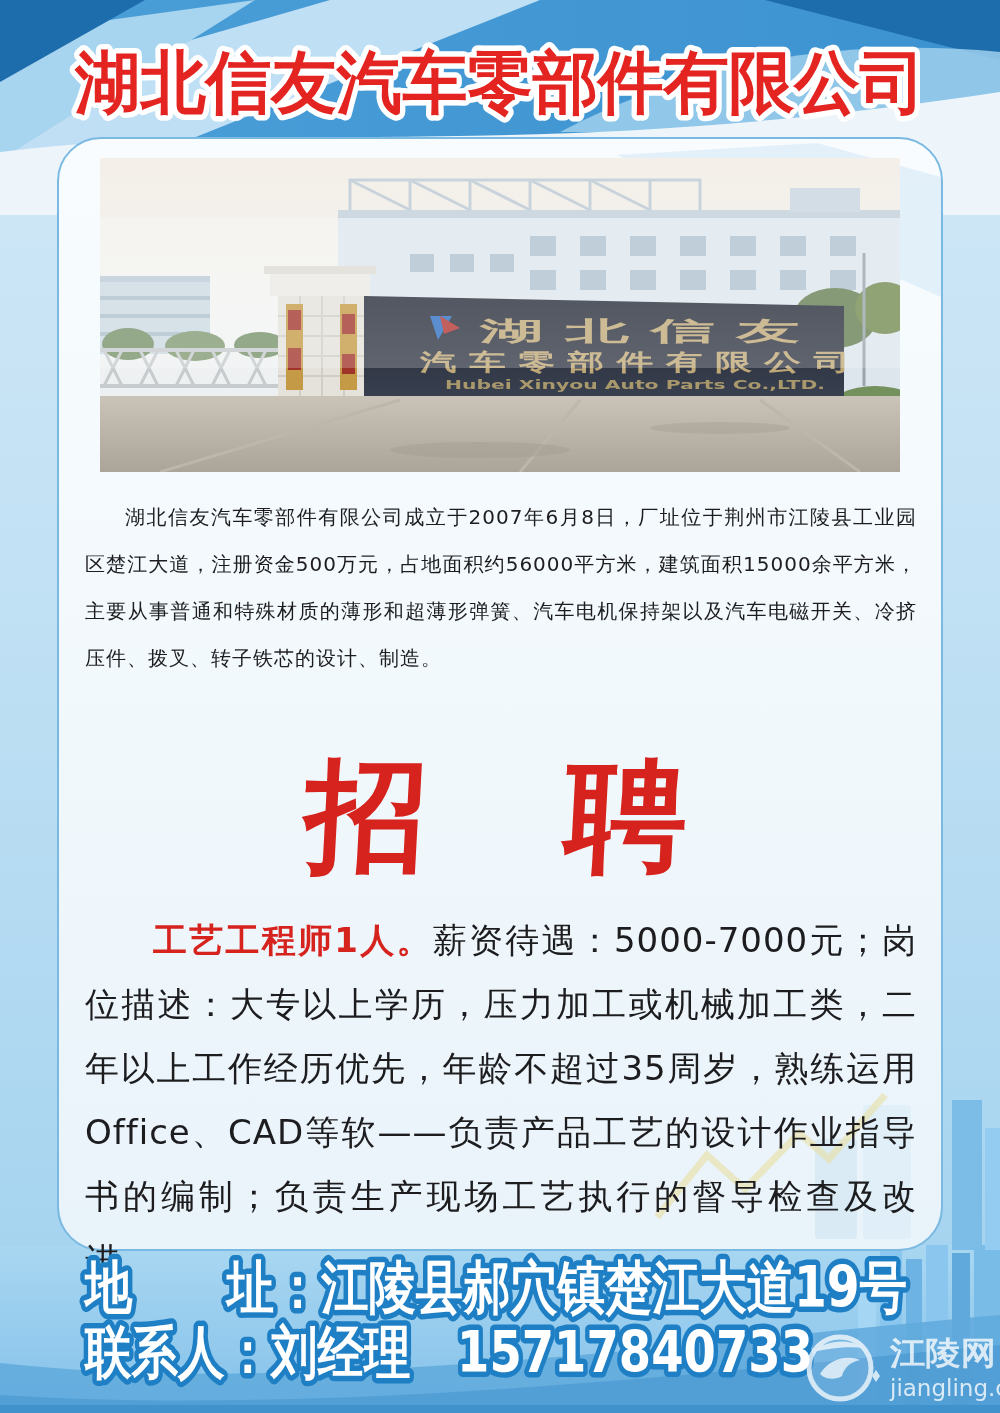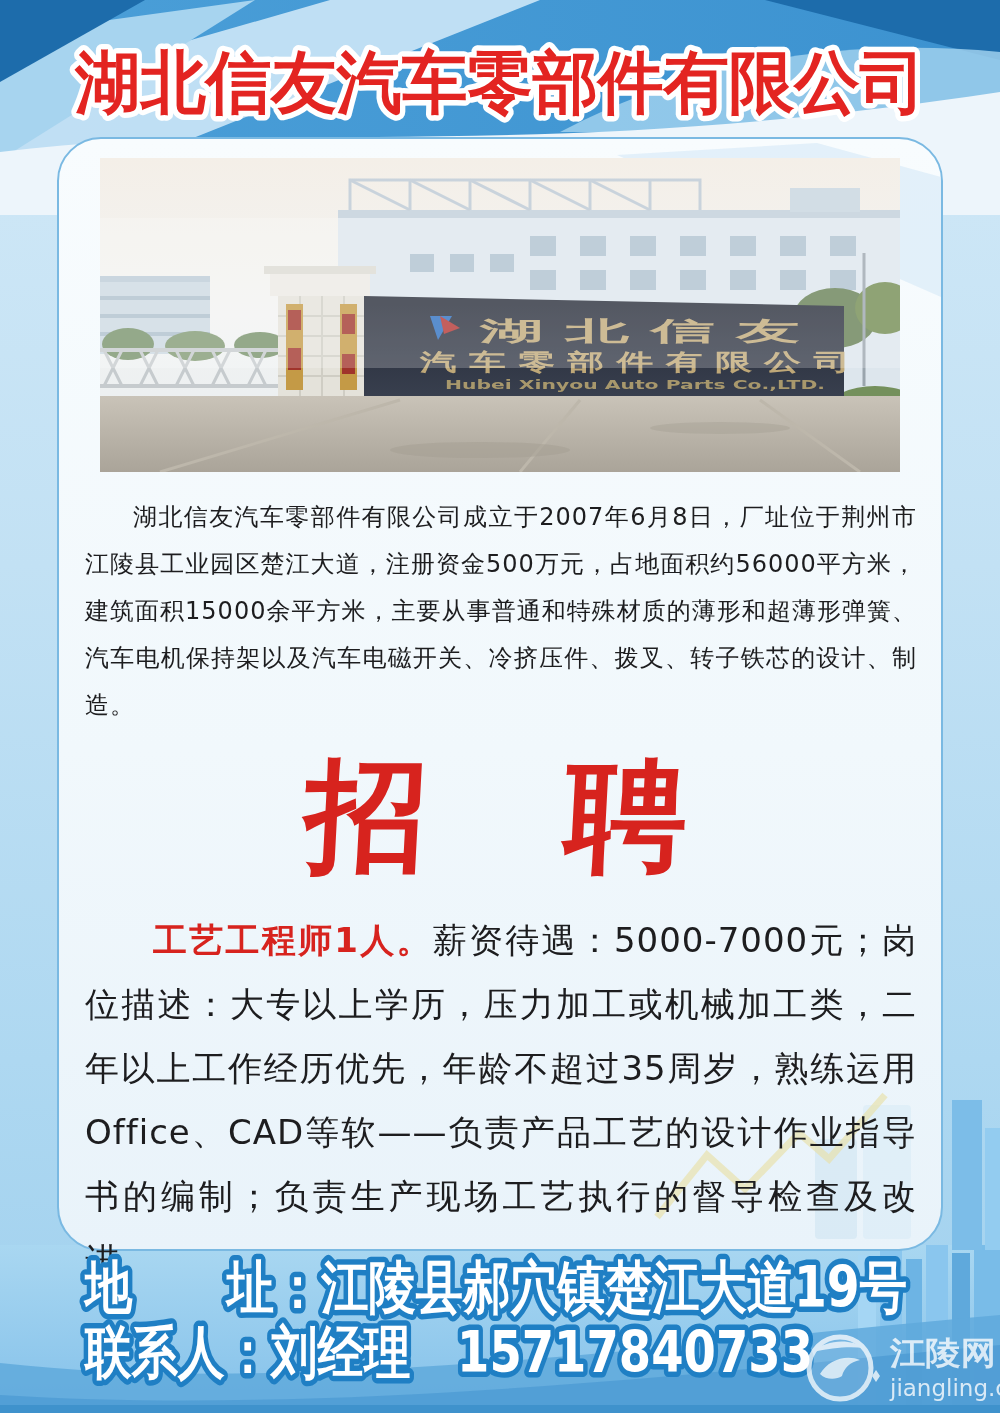--- a/index.html
+++ b/index.html
@@ -17,21 +17,21 @@
     left:57px;top:137px;width:882px;height:1110px;z-index:2;
     background:linear-gradient(180deg,#f8fcfe 0%,#f1f8fc 55%,#e9f3fa 100%);
     border:2px solid #7ab9e2;border-radius:44px;
   }
   .panel-deco{left:57px;top:137px;width:884px;height:1112px;z-index:2;pointer-events:none;}
   
   .photo-svg{left:100px;top:158px;width:800px;height:314px;z-index:4;}
   
   .intro{
     left:85px;top:494px;width:832px;z-index:4;
-    font-size:24px;line-height:47px;letter-spacing:1px;color:#1d1d1f;
+    font-size:20px;line-height:47px;letter-spacing:1px;color:#1d1d1f;
     text-align:justify;text-indent:2em;margin:0;
   }
   
   .recruit{
     left:0;top:736px;width:1000px;z-index:4;text-align:center;
     font-family:"DejaVu Serif","Liberation Serif",serif;
     font-size:122px;font-weight:bold;color:#d7231e;letter-spacing:8px;
     transform:skewX(-3deg);margin:0;
   }
   

